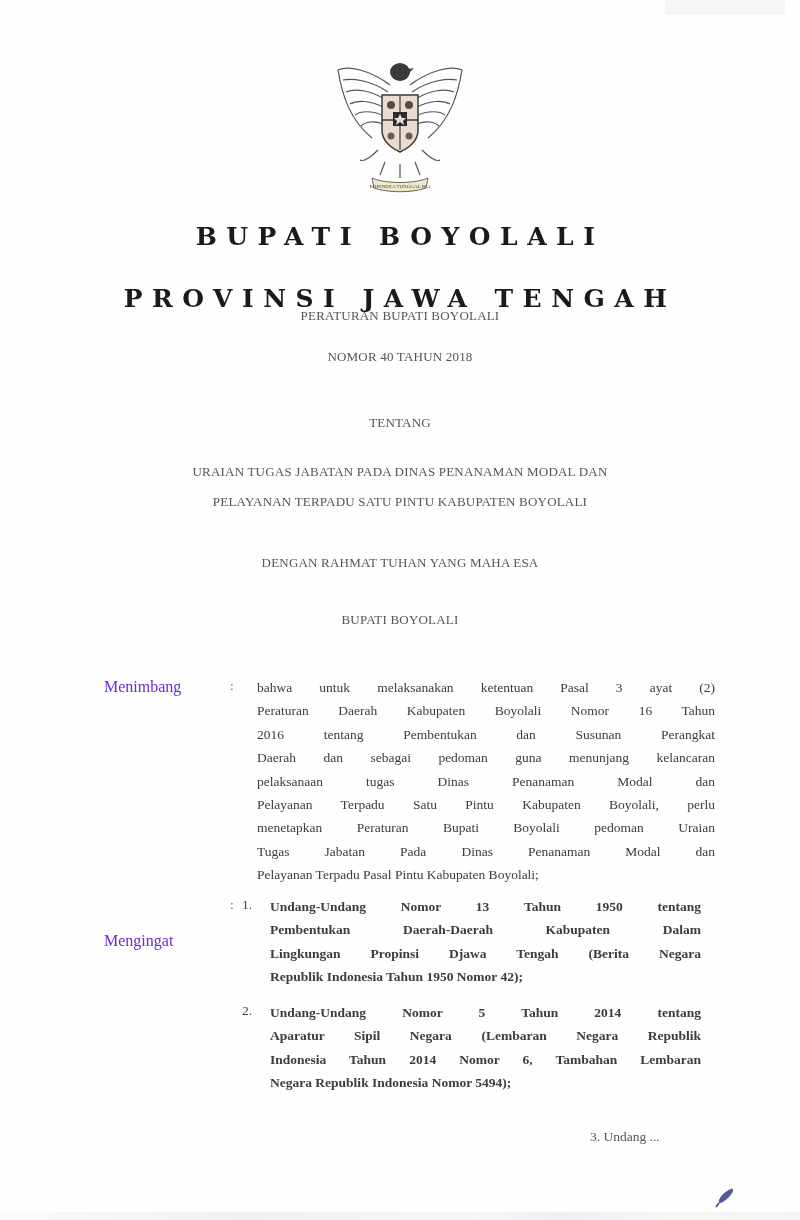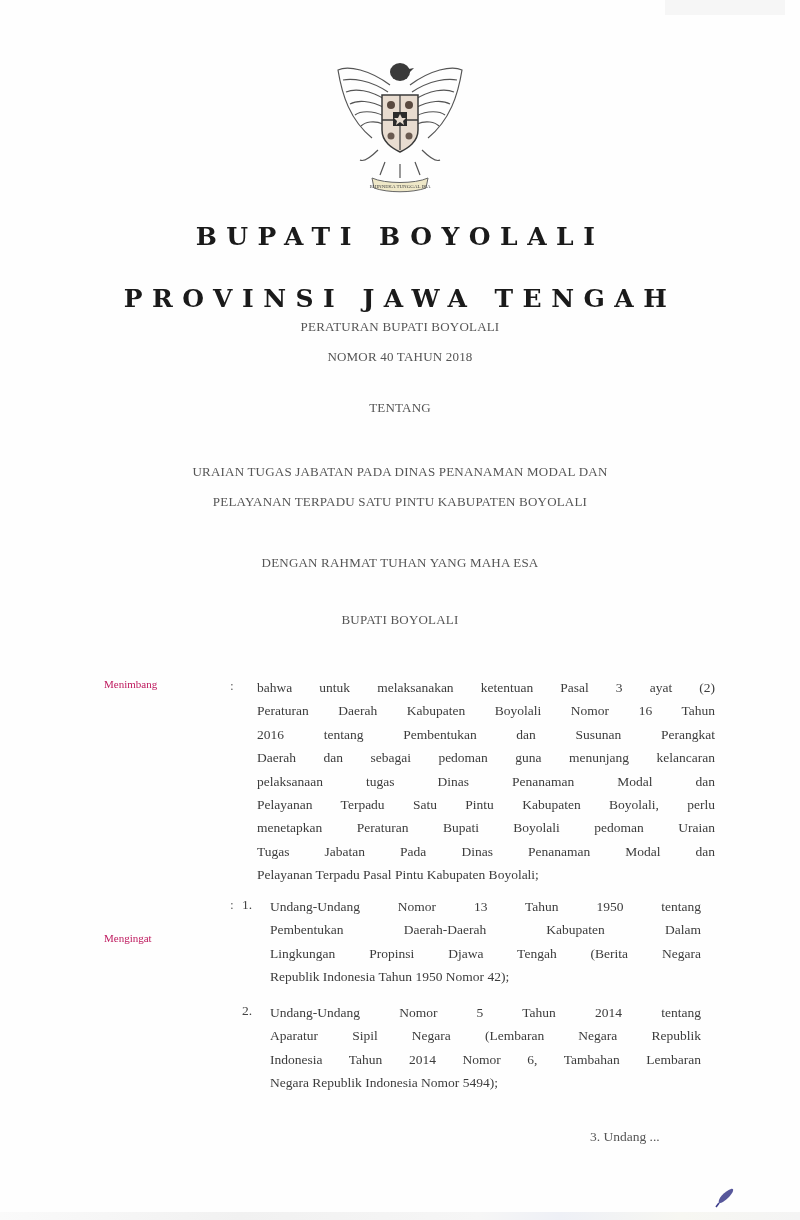--- a/index.html
+++ b/index.html
@@ -43,33 +43,33 @@
 
     .center-line {
       position: absolute;
       left: 0;
       width: 800px;
       text-align: center;
       font-size: 13px;
       color: #555;
       letter-spacing: 0.2px;
     }
-    .reg-1 { top: 319px; }
+    .reg-1 { top: 308px; }
     .reg-2 { top: 349px; }
-    .tentang { top: 400px; }
+    .tentang { top: 415px; }
     .subject-1 { top: 464px; }
     .subject-2 { top: 494px; }
     .rahmat { top: 555px; }
     .bupati { top: 612px; }
 
     .label {
       position: absolute;
       left: 104px;
-      font-size: 11px;
-      color: #be185d;
+      font-size: 16px;
+      color: #6d28d9;
     }
     .colon {
       position: absolute;
       left: 230px;
       font-size: 13.5px;
       color: #666;
     }
     .para {
       position: absolute;
       left: 257px;
@@ -95,20 +95,21 @@
       font-size: 13.5px;
       color: #444;
     }
     .item-text {
       position: absolute;
       left: 270px;
       width: 431px;
       font-size: 13.5px;
       line-height: 23.4px;
       color: #3c3c3c;
+      font-weight: bold;
     }
     .item-text .line {
       display: block;
       text-align: justify;
       text-align-last: justify;
       height: 23.4px;
       white-space: nowrap;
     }
     .item-text .line.last { text-align-last: left; }
 

